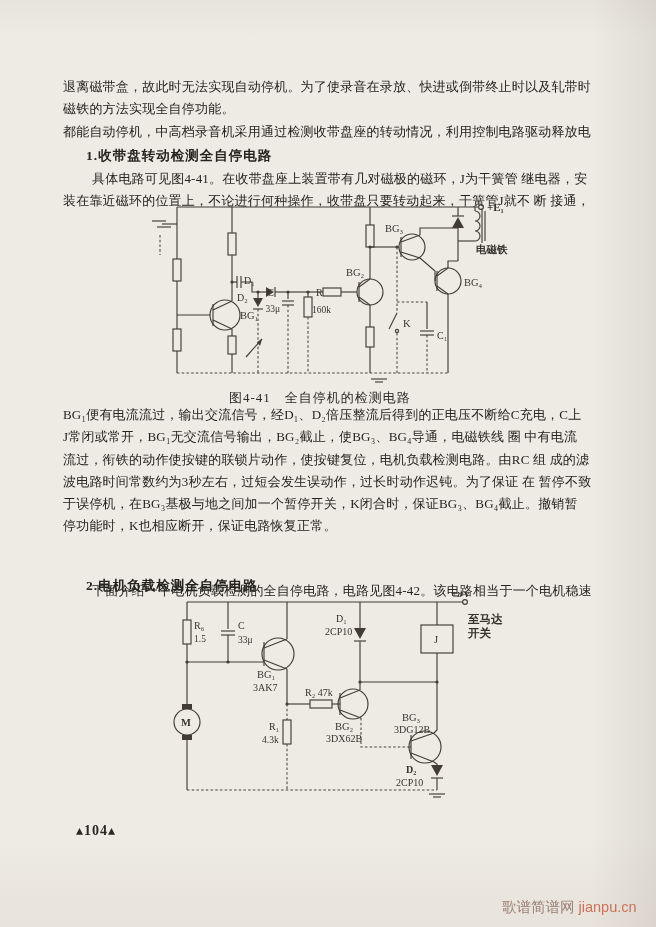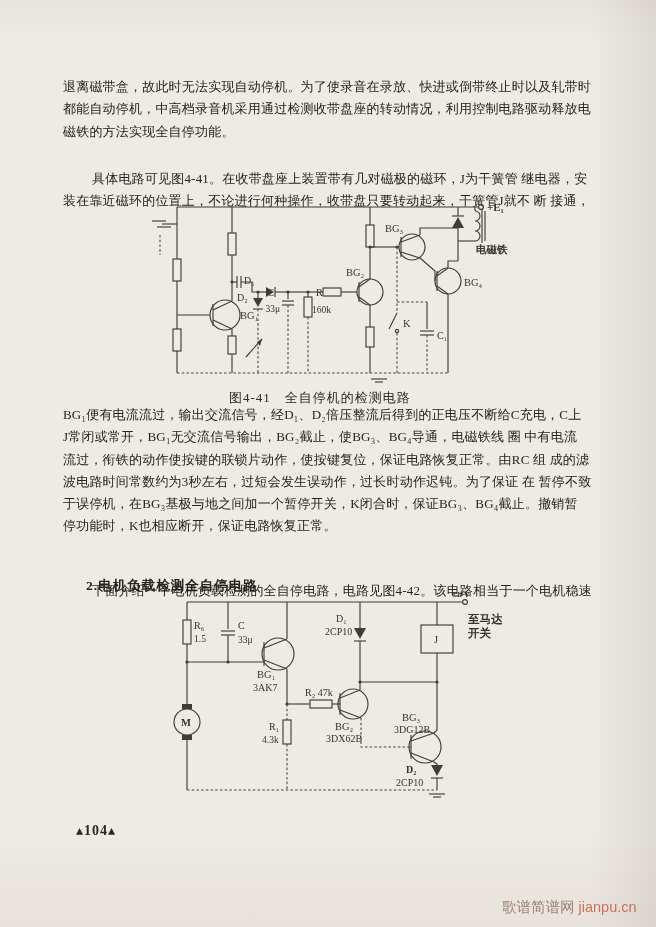--- a/index.html
+++ b/index.html
@@ -28,24 +28,25 @@
   .comp{stroke:#413d36;stroke-width:1.15;fill:none;}
   .solid{fill:#413d36;stroke:none;}
 </style>
 </head>
 <body>
 
 <div class="page">
 
   <div class="para" style="left:63px;top:76px;">
     <div class="line">退离磁带盒，故此时无法实现自动停机。为了使录音在录放、快进或倒带终止时以及轧带时</div>
+    <div class="line">磁铁的方法实现全自停功能。</div>
     <div class="line">都能自动停机，中高档录音机采用通过检测收带盘座的转动情况，利用控制电路驱动释放电</div>
-    <div class="line">磁铁的方法实现全自停功能。</div>
-  </div>
-
+  </div>
+
+  <div class="heading" style="left:86px;top:147px;">1.收带盘转动检测全自停电路</div>
 
   <div class="para" style="left:63px;top:168px;">
     <div class="line indent">具体电路可见图4-41。在收带盘座上装置带有几对磁极的磁环，J为干簧管 继电器，安</div>
     <div class="line">装在靠近磁环的位置上，不论进行何种操作，收带盘只要转动起来，干簧管J就不 断 接通，</div>
   </div>
 
   <div class="fig" style="left:140px;top:197px;width:420px;height:192px;">
     <svg width="420" height="192" viewBox="0 0 420 192">
 
       <line class="wire" x1="37" y1="10" x2="338" y2="10"></line>
@@ -212,21 +213,21 @@
         <line class="wire" x1="231" y1="182" x2="247" y2="182"></line>
         <line class="wire" x1="235" y1="185" x2="243" y2="185"></line>
       </g>
     </svg>
   </div>
   <div class="caption" style="left:229px;top:389px;">图4-41　全自停机的检测电路</div>
 
   <div class="para" style="left:63px;top:404px;">
     <div class="line">BG₁便有电流流过，输出交流信号，经D₁、D₂倍压整流后得到的正电压不断给C充电，C上</div>
     <div class="line">J常闭或常开，BG₁无交流信号输出，BG₂截止，使BG₃、BG₄导通，电磁铁线 圈 中有电流</div>
-    <div class="line">流过，衔铁的动作使按键的联锁片动作，使按键复位，保证电路恢复正常。由RC 组 成的滤</div>
+    <div class="line">流过，衔铁的动作使按键的联锁片动作，使按键复位，电机负载检测电路。由RC 组 成的滤</div>
     <div class="line">波电路时间常数约为3秒左右，过短会发生误动作，过长时动作迟钝。为了保证 在 暂停不致</div>
     <div class="line">于误停机，在BG₃基极与地之间加一个暂停开关，K闭合时，保证BG₃、BG₄截止。撤销暂</div>
     <div class="line">停功能时，K也相应断开，保证电路恢复正常。</div>
   </div>
 
   <div class="heading" style="left:86px;top:558px;margin-top:19px;">2.电机负载检测全自停电路</div>
 
   <div class="para" style="left:63px;top:580px;">
     <div class="line indent">下面介绍一个电机负载检测的全自停电路，电路见图4-42。该电路相当于一个电机稳速</div>
   </div>

